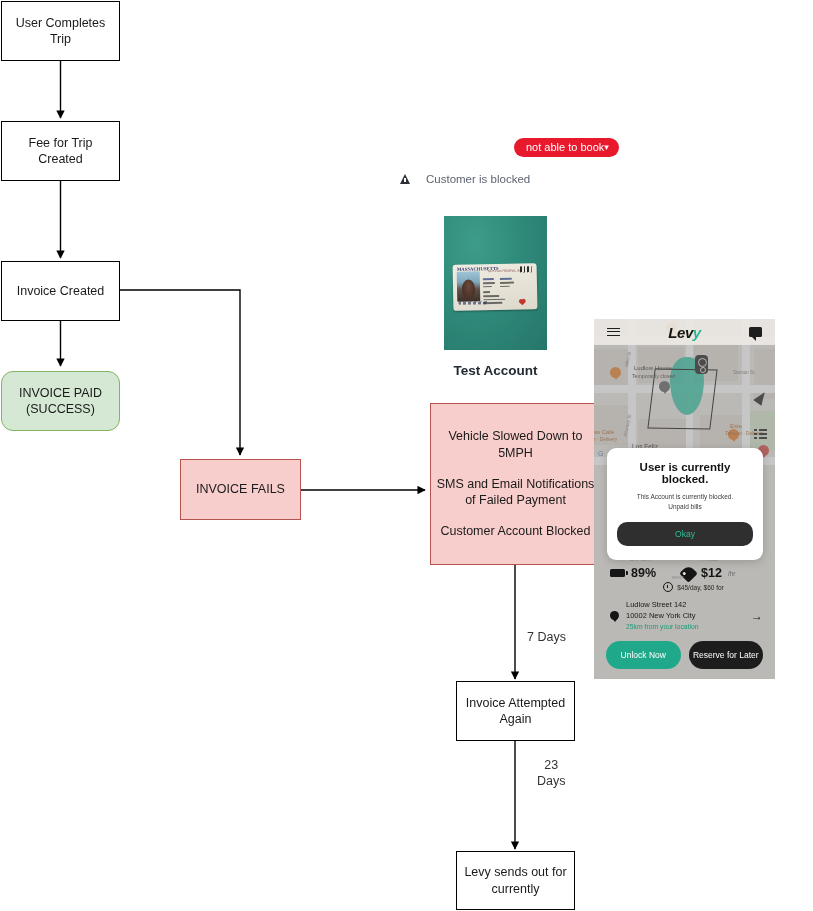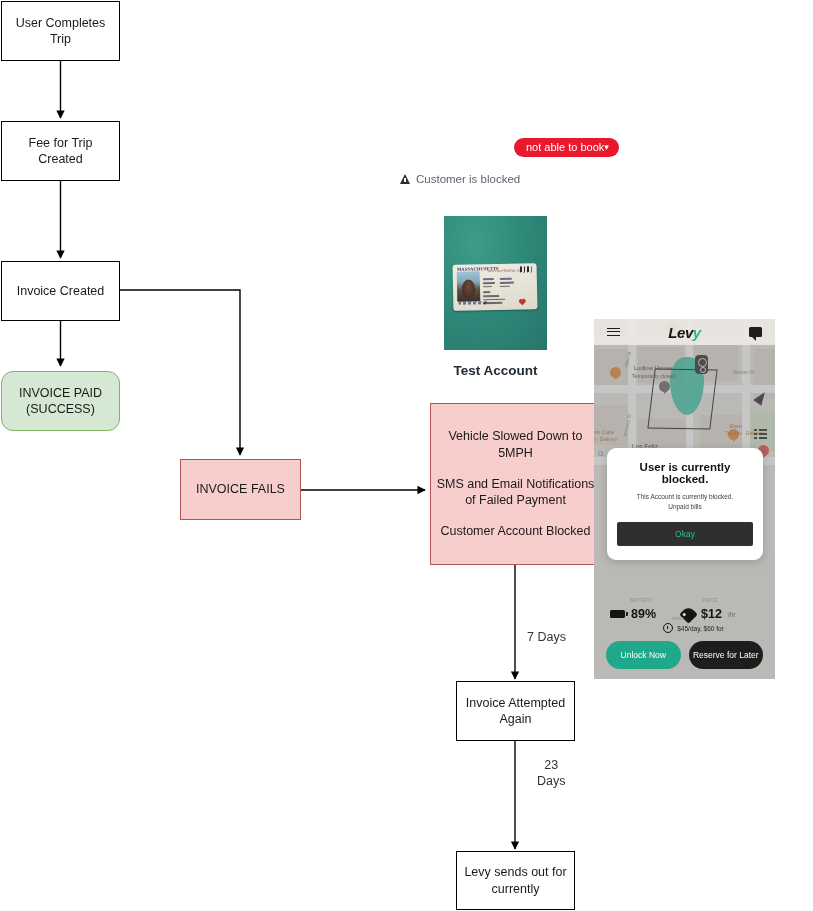--- a/index.html
+++ b/index.html
@@ -80,21 +80,21 @@
     font-size: 11px;
     white-space: nowrap;
   }
   .pill .chev { font-size: 9px; opacity: .95; }
 
   #blocked-note {
     position: absolute;
     left: 400px; top: 173px;
     display: flex;
     align-items: center;
-    gap: 6px;
+    gap: 16px;
     font-size: 11.5px;
     color: #5c6470;
   }
   .warn-tri {
     width: 0; height: 0;
     border-left: 5.5px solid transparent;
     border-right: 5.5px solid transparent;
     border-bottom: 10px solid #2b2f36;
     position: relative;
   }
@@ -371,21 +371,21 @@
     line-height: 1.5;
     margin-bottom: 10px;
   }
   #dialog-okay {
     display: block;
     width: 136px;
     margin: 0 auto;
     background: #2f2f2f;
     color: #2cbf9b;
     border: none;
-    border-radius: 2px;
+    border-radius: 10px;
     padding: 7px 0;
     font-size: 8.5px;
     font-family: inherit;
     cursor: pointer;
   }
 
   #phone-sheet {
     position: absolute;
     left: 0; right: 0; bottom: 0;
     z-index: 4;
@@ -693,19 +693,31 @@
         <span class="unit">/hr</span>
       </span>
     </div>
 
     <div class="rate-row">
       <span class="cap">RENT</span>
       <span class="clock-icon"></span>
       <span class="rate-text">$45/day, $60 for</span>
     </div>
 
+    <div class="addr-row">
+      <span class="loc-pin">
+        <span class="head" style="display:block;"></span>
+          <span class="tip" style="display:block;"></span>
+      </span>
+      <span class="addr-lines">
+        <span class="addr-1" style="display:block;">Ludlow Street 142</span>
+        <span class="addr-2" style="display:block;">10002 New York City</span>
+        <span class="addr-3" style="display:block;">25km from your location</span>
+      </span>
+      <span class="addr-arrow">→</span>
+    </div>
 
     <div class="cta-row">
       <button class="cta primary">Unlock Now</button>
       <button class="cta secondary">Reserve for Later</button>
     </div>
   </div>
 </div>
 
 </body></html>

